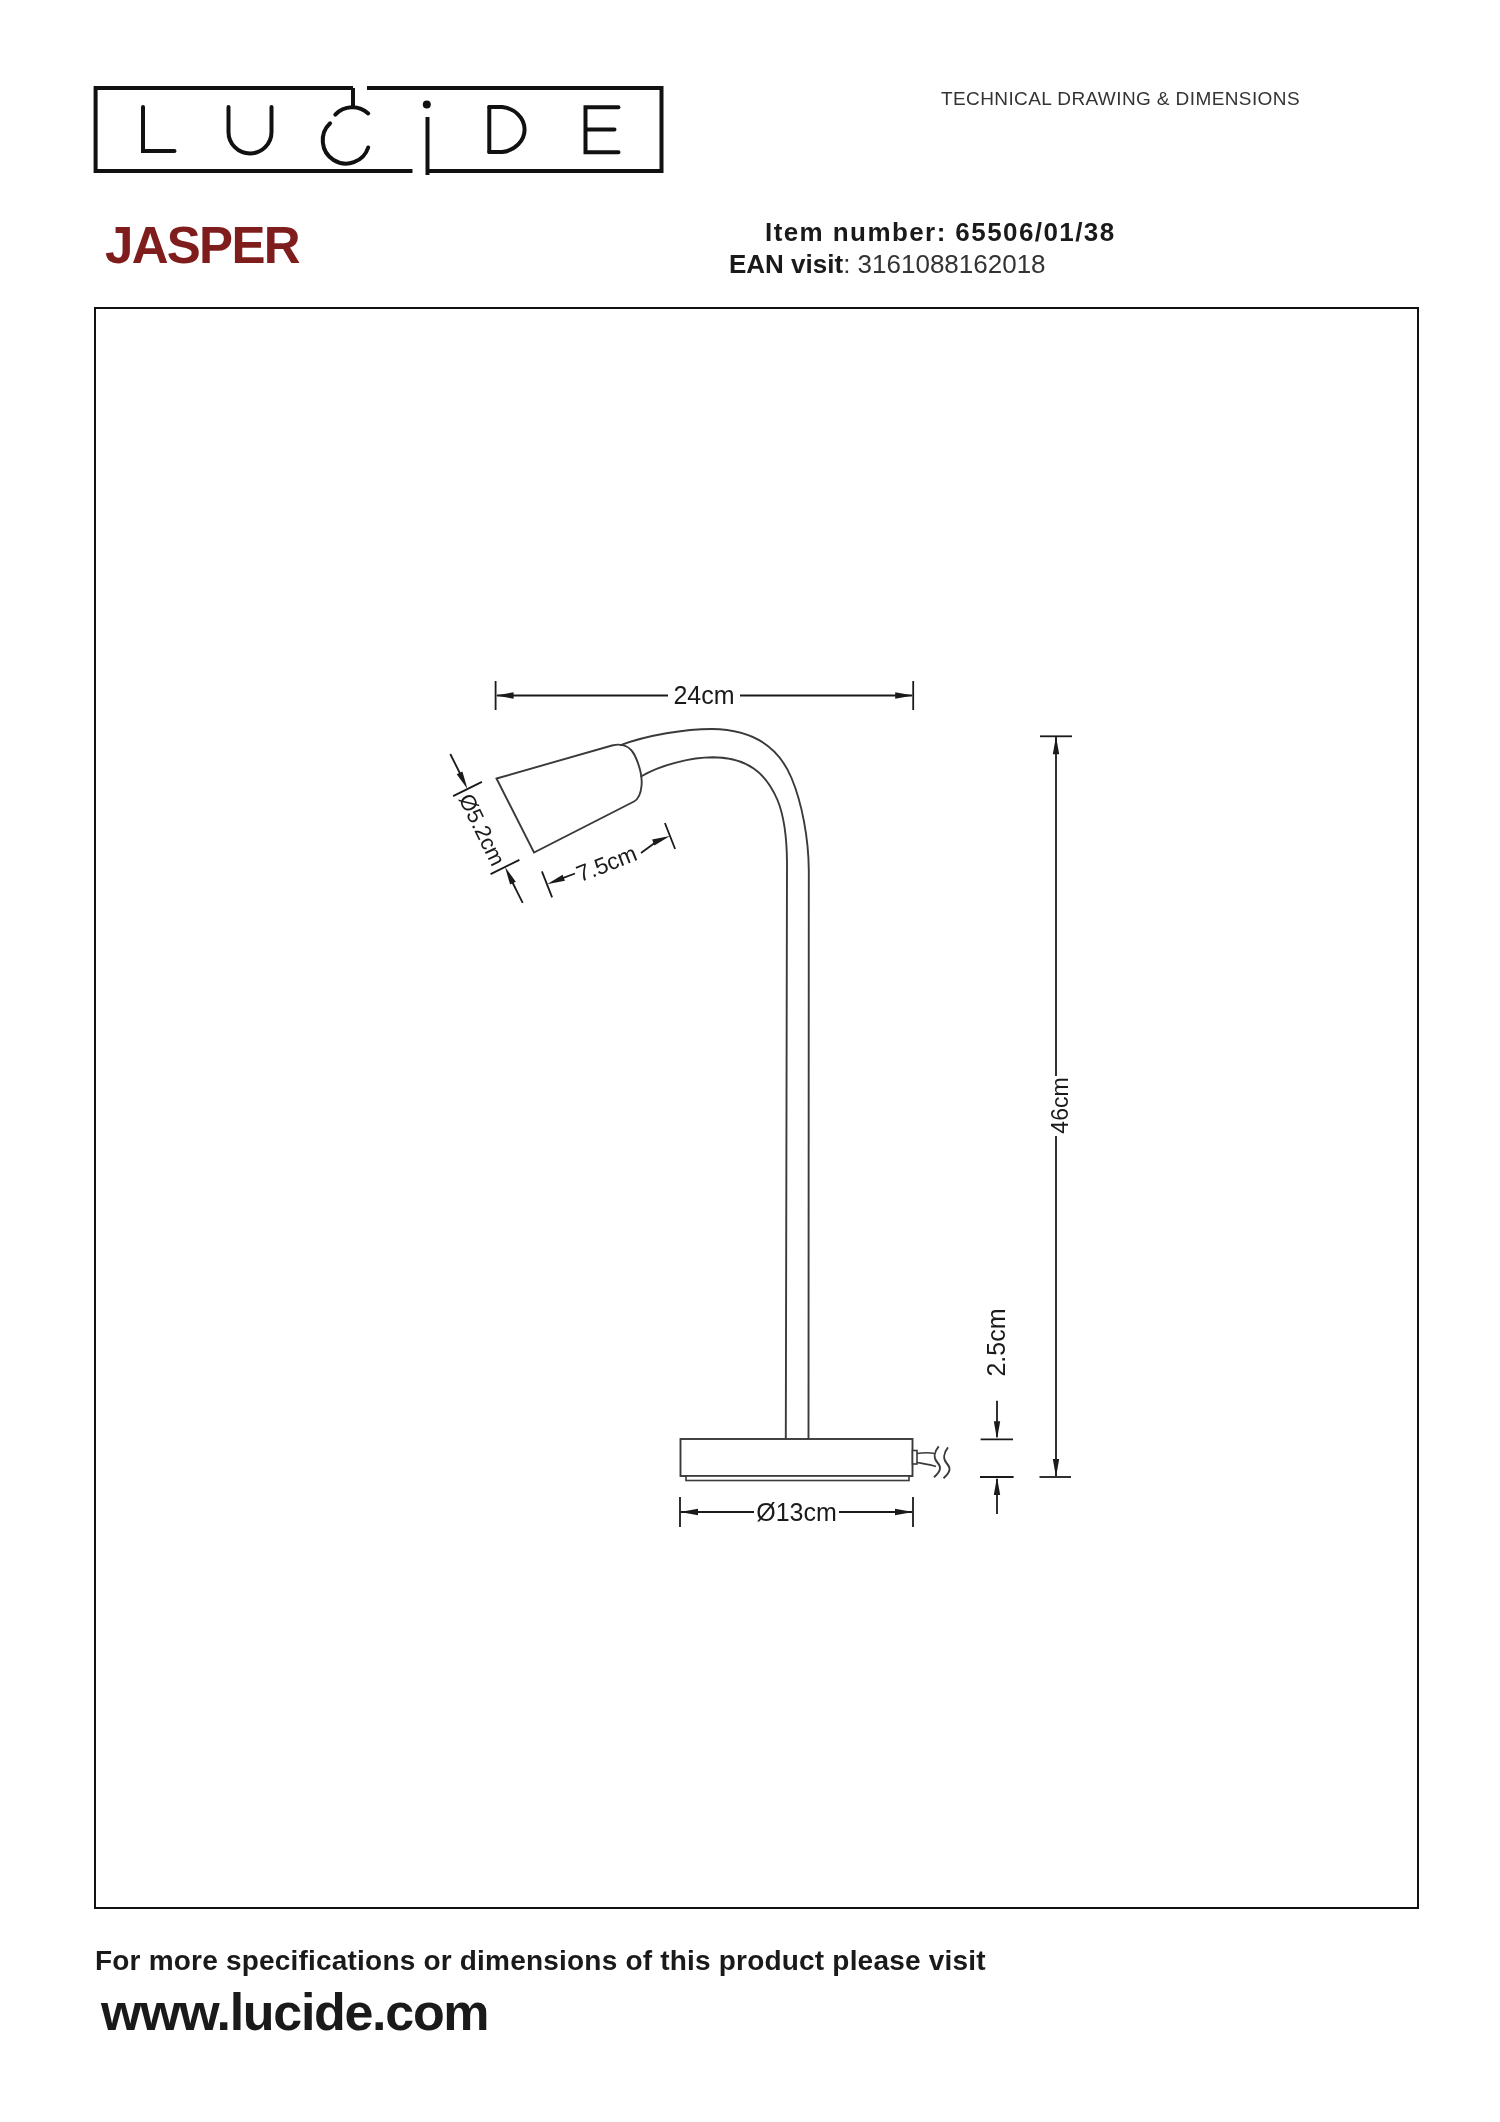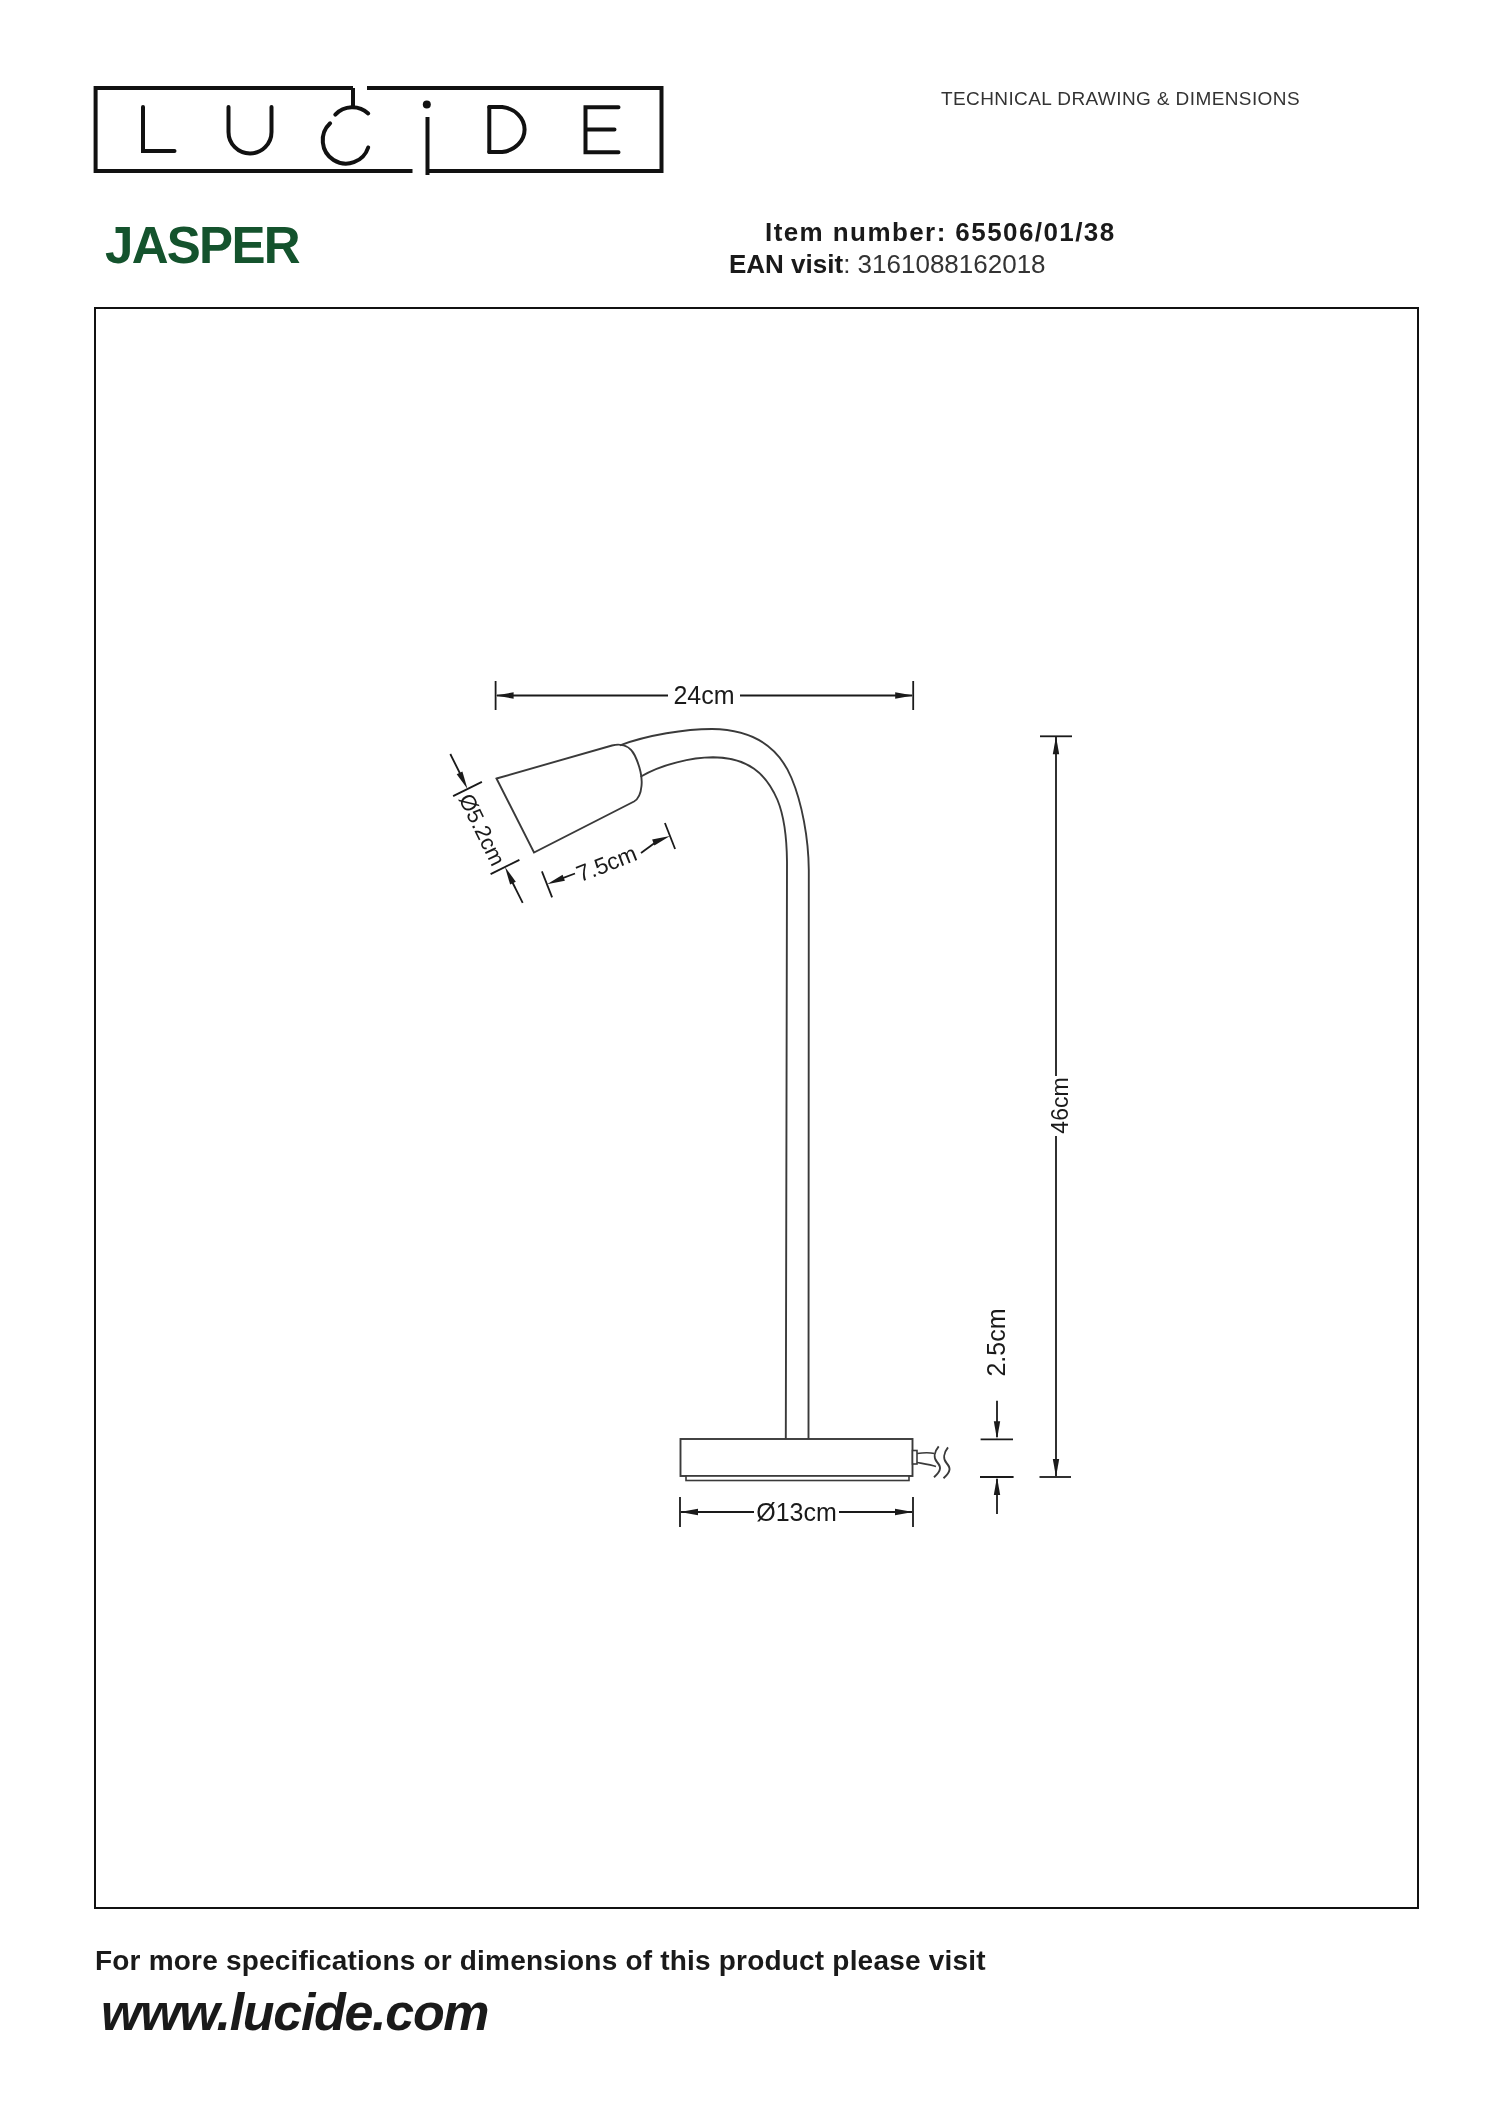--- a/index.html
+++ b/index.html
@@ -26,21 +26,21 @@
     <path d="M330.1 123.3 A23.3 23.3 0 1 0 368.2 147.5"></path>
     <circle cx="426.8" cy="104.5" r="4" fill="#111" stroke="none"></circle>
     <path d="M489.3 107 V152"></path>
     <path d="M489.3 107 H502.2 A25.8 22.7 0 0 1 502.2 152 H489.3"></path>
     <path d="M618.5 107.2 H585.5 V152.3 H618.5 M585.5 129.6 H614.5"></path>
   </g>
 </svg>
 
 <div class="abs" style="left:941px;top:88px;font-size:19px;color:#333;letter-spacing:0.4px;white-space:nowrap;">TECHNICAL DRAWING &amp; DIMENSIONS</div>
 
-<div class="abs" style="left:105px;top:216px;font-size:51px;font-weight:bold;color:#14532d;letter-spacing:-1.7px;">JASPER</div>
+<div class="abs" style="left:105px;top:216px;font-size:51px;font-weight:bold;color:#7f1d1d;letter-spacing:-1.7px;">JASPER</div>
 
 <div class="abs" style="left:729px;top:217px;font-size:26px;font-weight:bold;color:#1a1a1a;letter-spacing:1.42px;white-space:nowrap;margin-left:36px;">Item number: 65506/01/38</div>
 
 <div class="abs" style="left:729px;top:249px;font-size:26px;color:#1a1a1a;letter-spacing:0px;white-space:nowrap;"><b>EAN visit</b><span style="color:#333;">: 3161088162018</span></div>
 
 <div class="abs" style="left:94px;top:307px;width:1321px;height:1598px;border:2px solid #111;"></div>
 
 <svg class="abs" style="left:0;top:0;" width="1500" height="2122" viewBox="0 0 1500 2122" fill="none">
 
   <path d="M496.5 778.5 L612 745.5 C622 743 630.5 746.5 634.8 755.5 C639.5 765.5 642.5 776.5 641.5 786 C640.8 793.5 638 799.3 634 801.5 L534 852.5 Z" stroke="#3a3a3a" stroke-width="1.9" fill="#fff"></path>
@@ -115,13 +115,13 @@
     <path d="M641 853 L657 841.2"></path>
   </g>
   <path d="M547 884.3 L564.9 880.7 L562.6 874.8 Z" fill="#1a1a1a" stroke="none"></path>
   <path d="M670 836 L654.4 845.5 L652.1 839.6 Z" fill="#1a1a1a" stroke="none"></path>
   <text transform="translate(609.5 871) rotate(-21.3)" font-size="23" fill="#1a1a1a" text-anchor="middle" font-family="Liberation Sans, sans-serif">7.5cm</text>
 
 </svg>
 
 <div class="abs" style="left:95px;top:1945px;font-size:28px;font-weight:bold;color:#1a1a1a;letter-spacing:0.2px;white-space:nowrap;text-align:center;">For more specifications or dimensions of this product please visit</div>
 
-<div class="abs" style="left:101px;top:1982px;font-size:52px;font-weight:bold;color:#1a1a1a;letter-spacing:-1.3px;font-style:italic;">www.lucide.com</div>
+<div class="abs" style="left:101px;top:1982px;font-size:52px;font-weight:bold;color:#1a1a1a;letter-spacing:-1.3px;">www.lucide.com</div>
 
 </body></html>

